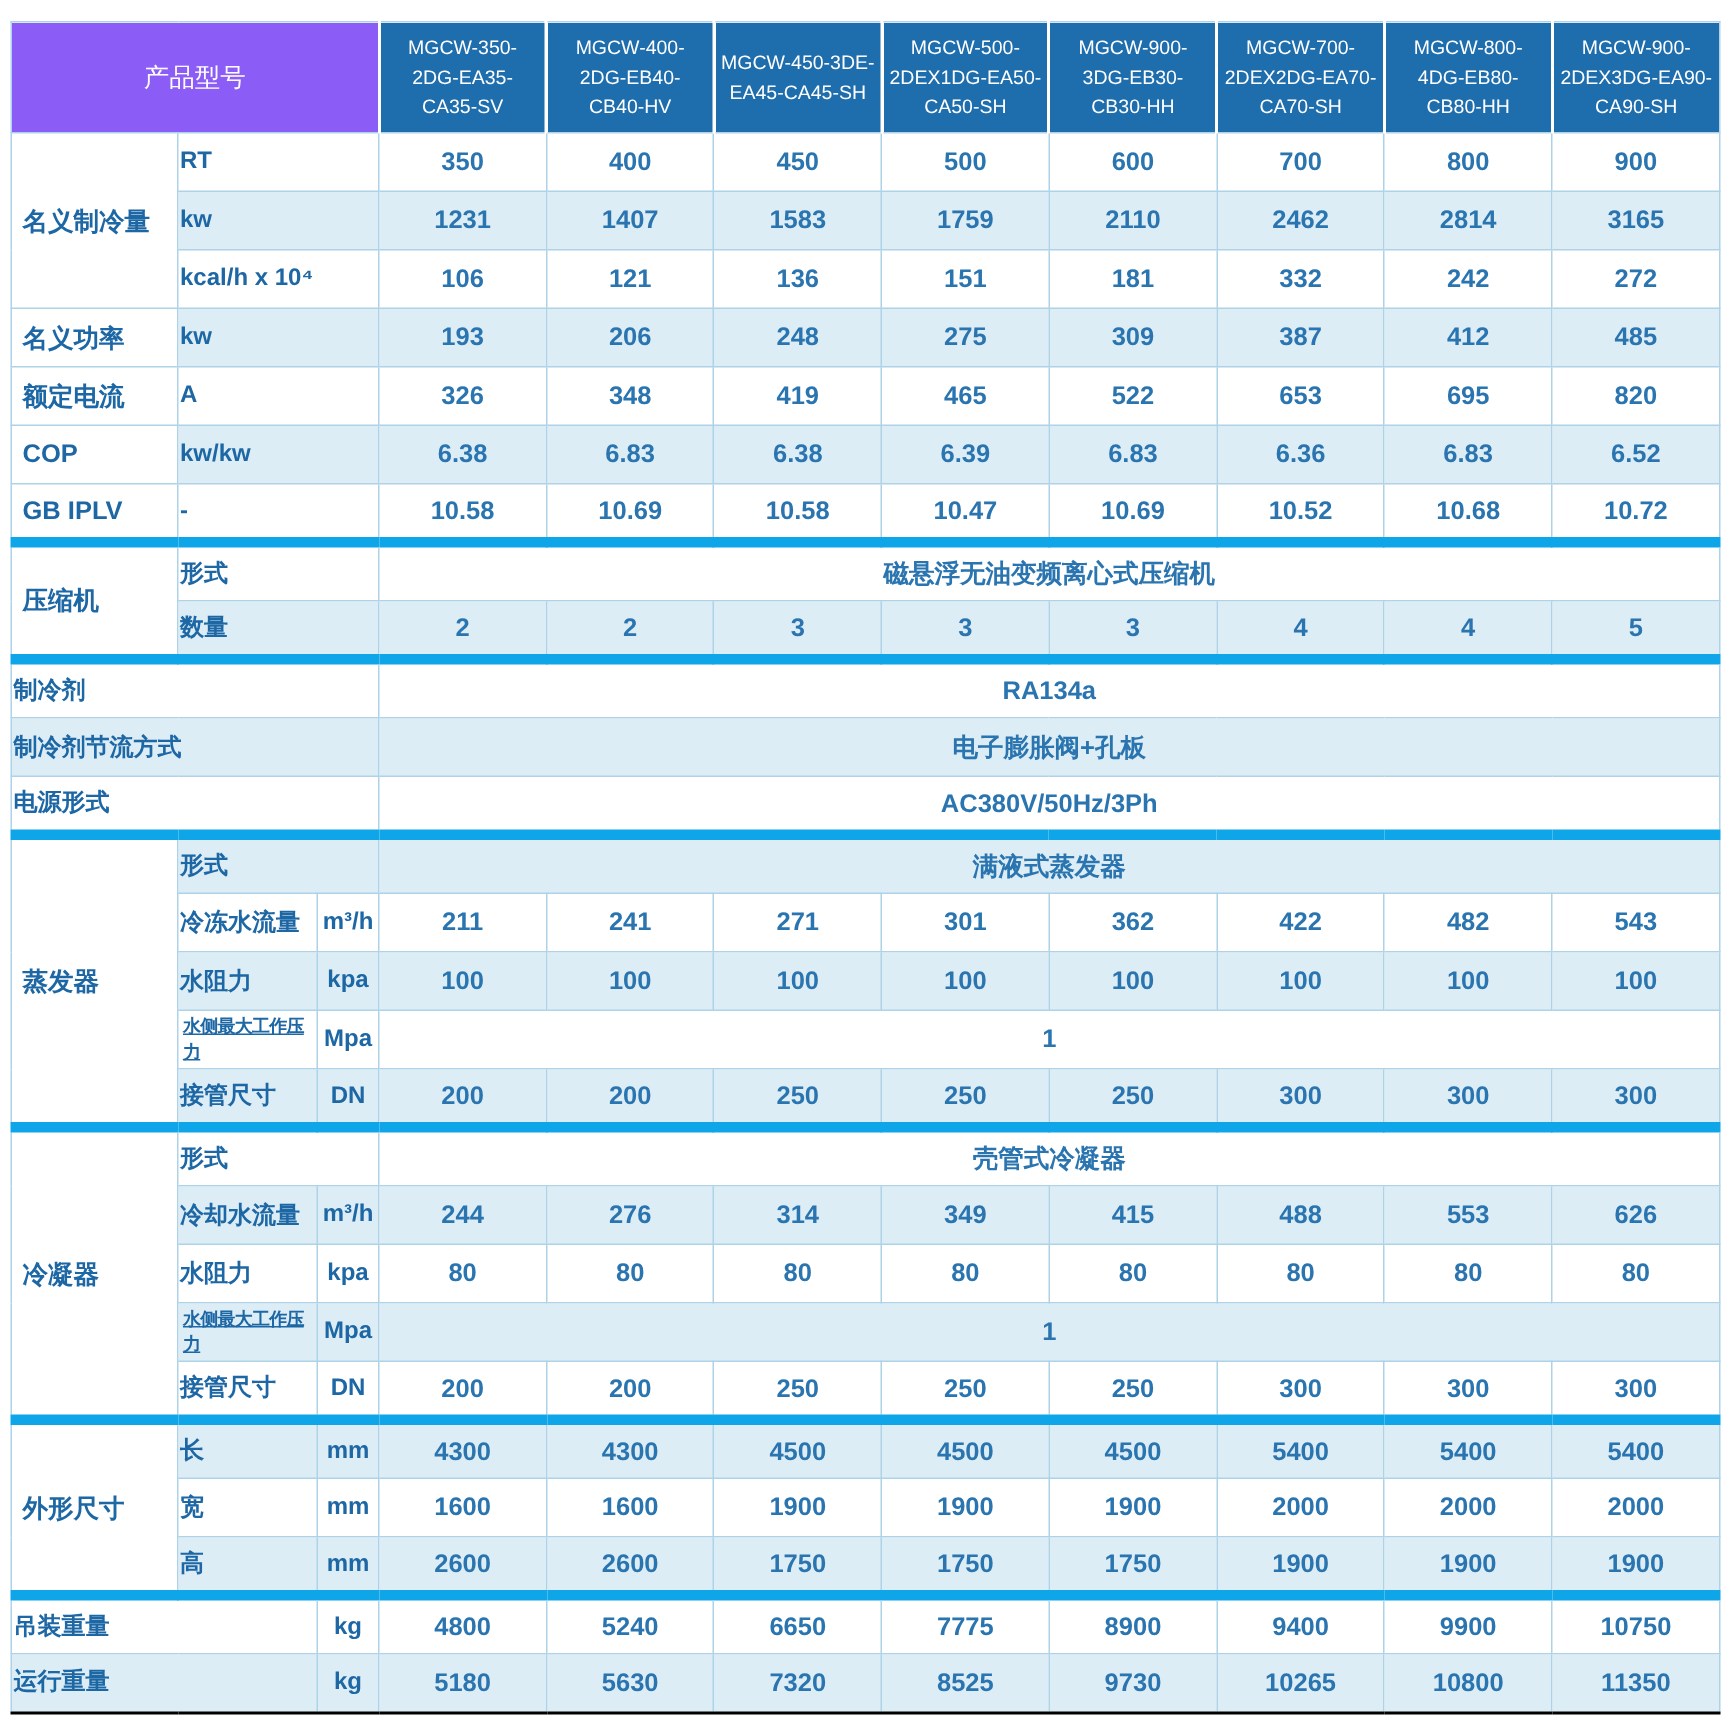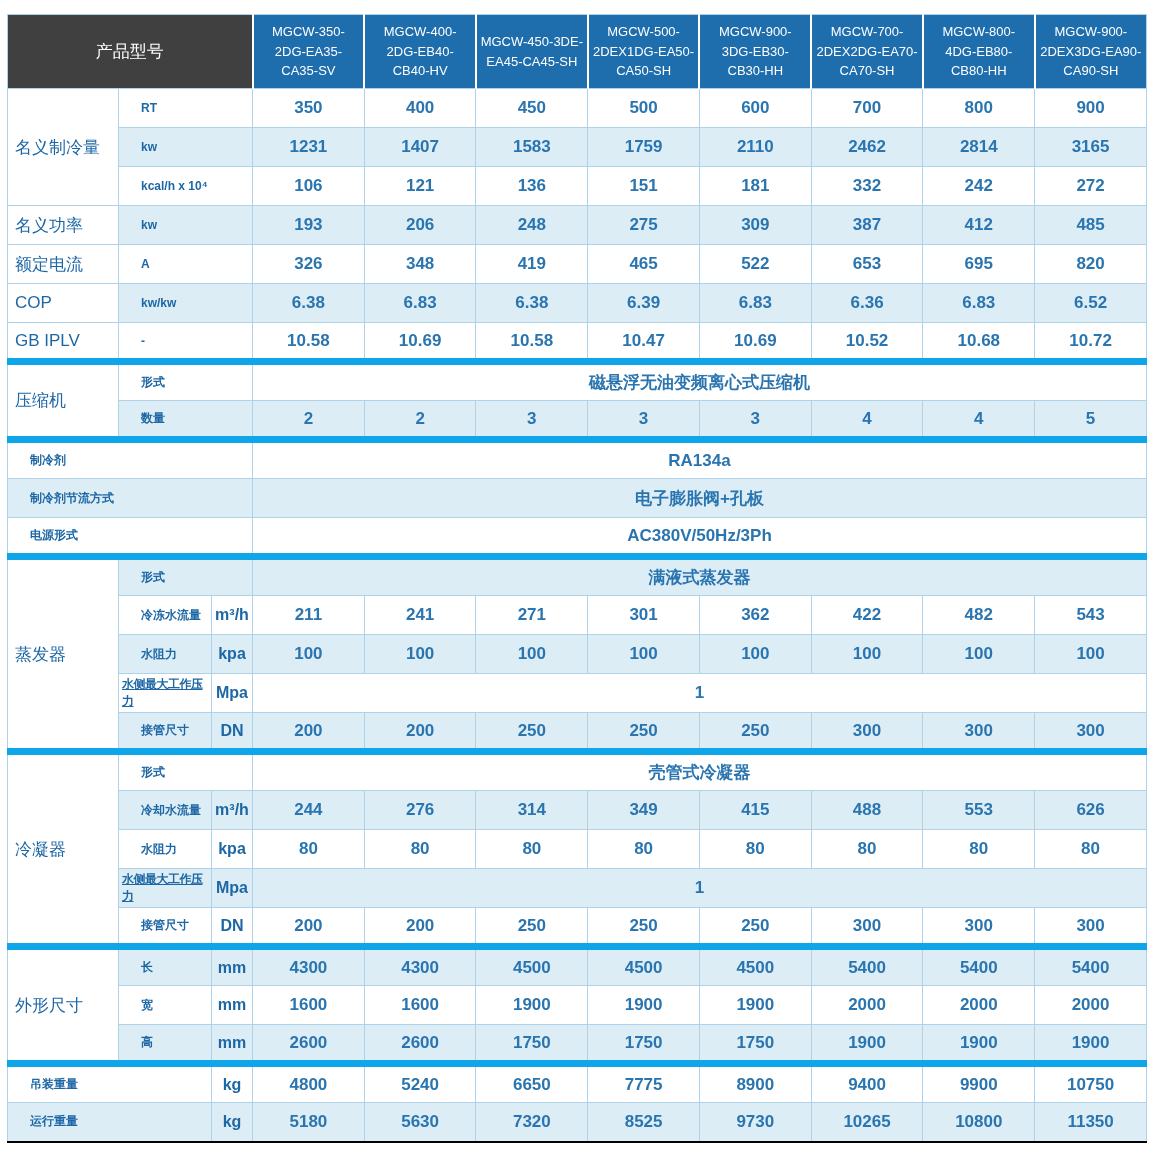--- a/index.html
+++ b/index.html
@@ -4,26 +4,26 @@
 <style>
   html,body{margin:0;padding:0;background:#ffffff;width:1154px;height:1149px;overflow:hidden;
     font-family:"Liberation Sans","DejaVu Sans",sans-serif;}
   .wrap{box-sizing:border-box;width:1154px;padding:14px 7px 0 7px;}
   table{border-collapse:collapse;table-layout:fixed;width:1140px;}
   col.cA{width:111px}col.cB{width:93px}col.cC{width:41px}
   thead tr{height:74px;}
   tbody tr{height:39px;}
   th,td{box-sizing:border-box;border:1px solid #aed3e8;overflow:hidden;}
   
-  th.corner{background:#404040;color:#ffffff;font-size:17px;font-weight:400;text-align:center;}
+  th.corner{background:#8b5cf6;color:#ffffff;font-size:17px;font-weight:400;text-align:center;}
   th.model{background:#1e6dad;color:#ffffff;font-size:13px;font-weight:400;text-align:center;
     line-height:1.5;padding:2px 3px;border-left:2px solid #ffffff;word-wrap:break-word;}
   
-  .cat{background:#ffffff;color:#1d67a5;font-size:17px;font-weight:400;text-align:left;padding-left:7px;}
-  .lbl{color:#1d67a5;font-size:12px;font-weight:700;text-align:left;padding-left:22px;}
+  .cat{background:#ffffff;color:#1d67a5;font-size:17px;font-weight:700;text-align:left;padding-left:7px;}
+  .lbl{color:#1d67a5;font-size:16px;font-weight:700;text-align:left;padding-left:1px;}
   .lbl.compact{font-size:12px;letter-spacing:-0.5px;padding-left:3px;text-decoration:underline;}
   .unit{color:#1d67a5;font-size:16px;font-weight:700;text-align:center;padding:0 1px;margin-left:24px;}
   .val{color:#2a75b0;font-size:17px;font-weight:700;text-align:center;}
   tr.alt .lbl,tr.alt .unit,tr.alt .val{background:#ddedf6;}
   tr.plain .lbl,tr.plain .unit,tr.plain .val{background:#ffffff;}
   tr.sect > th,tr.sect > td{border-top:7px solid #0ea5e9;}
   tbody tr:last-child > th,tbody tr:last-child > td{border-bottom:2px solid #000000;}
 </style>
 </head>
 <body>

